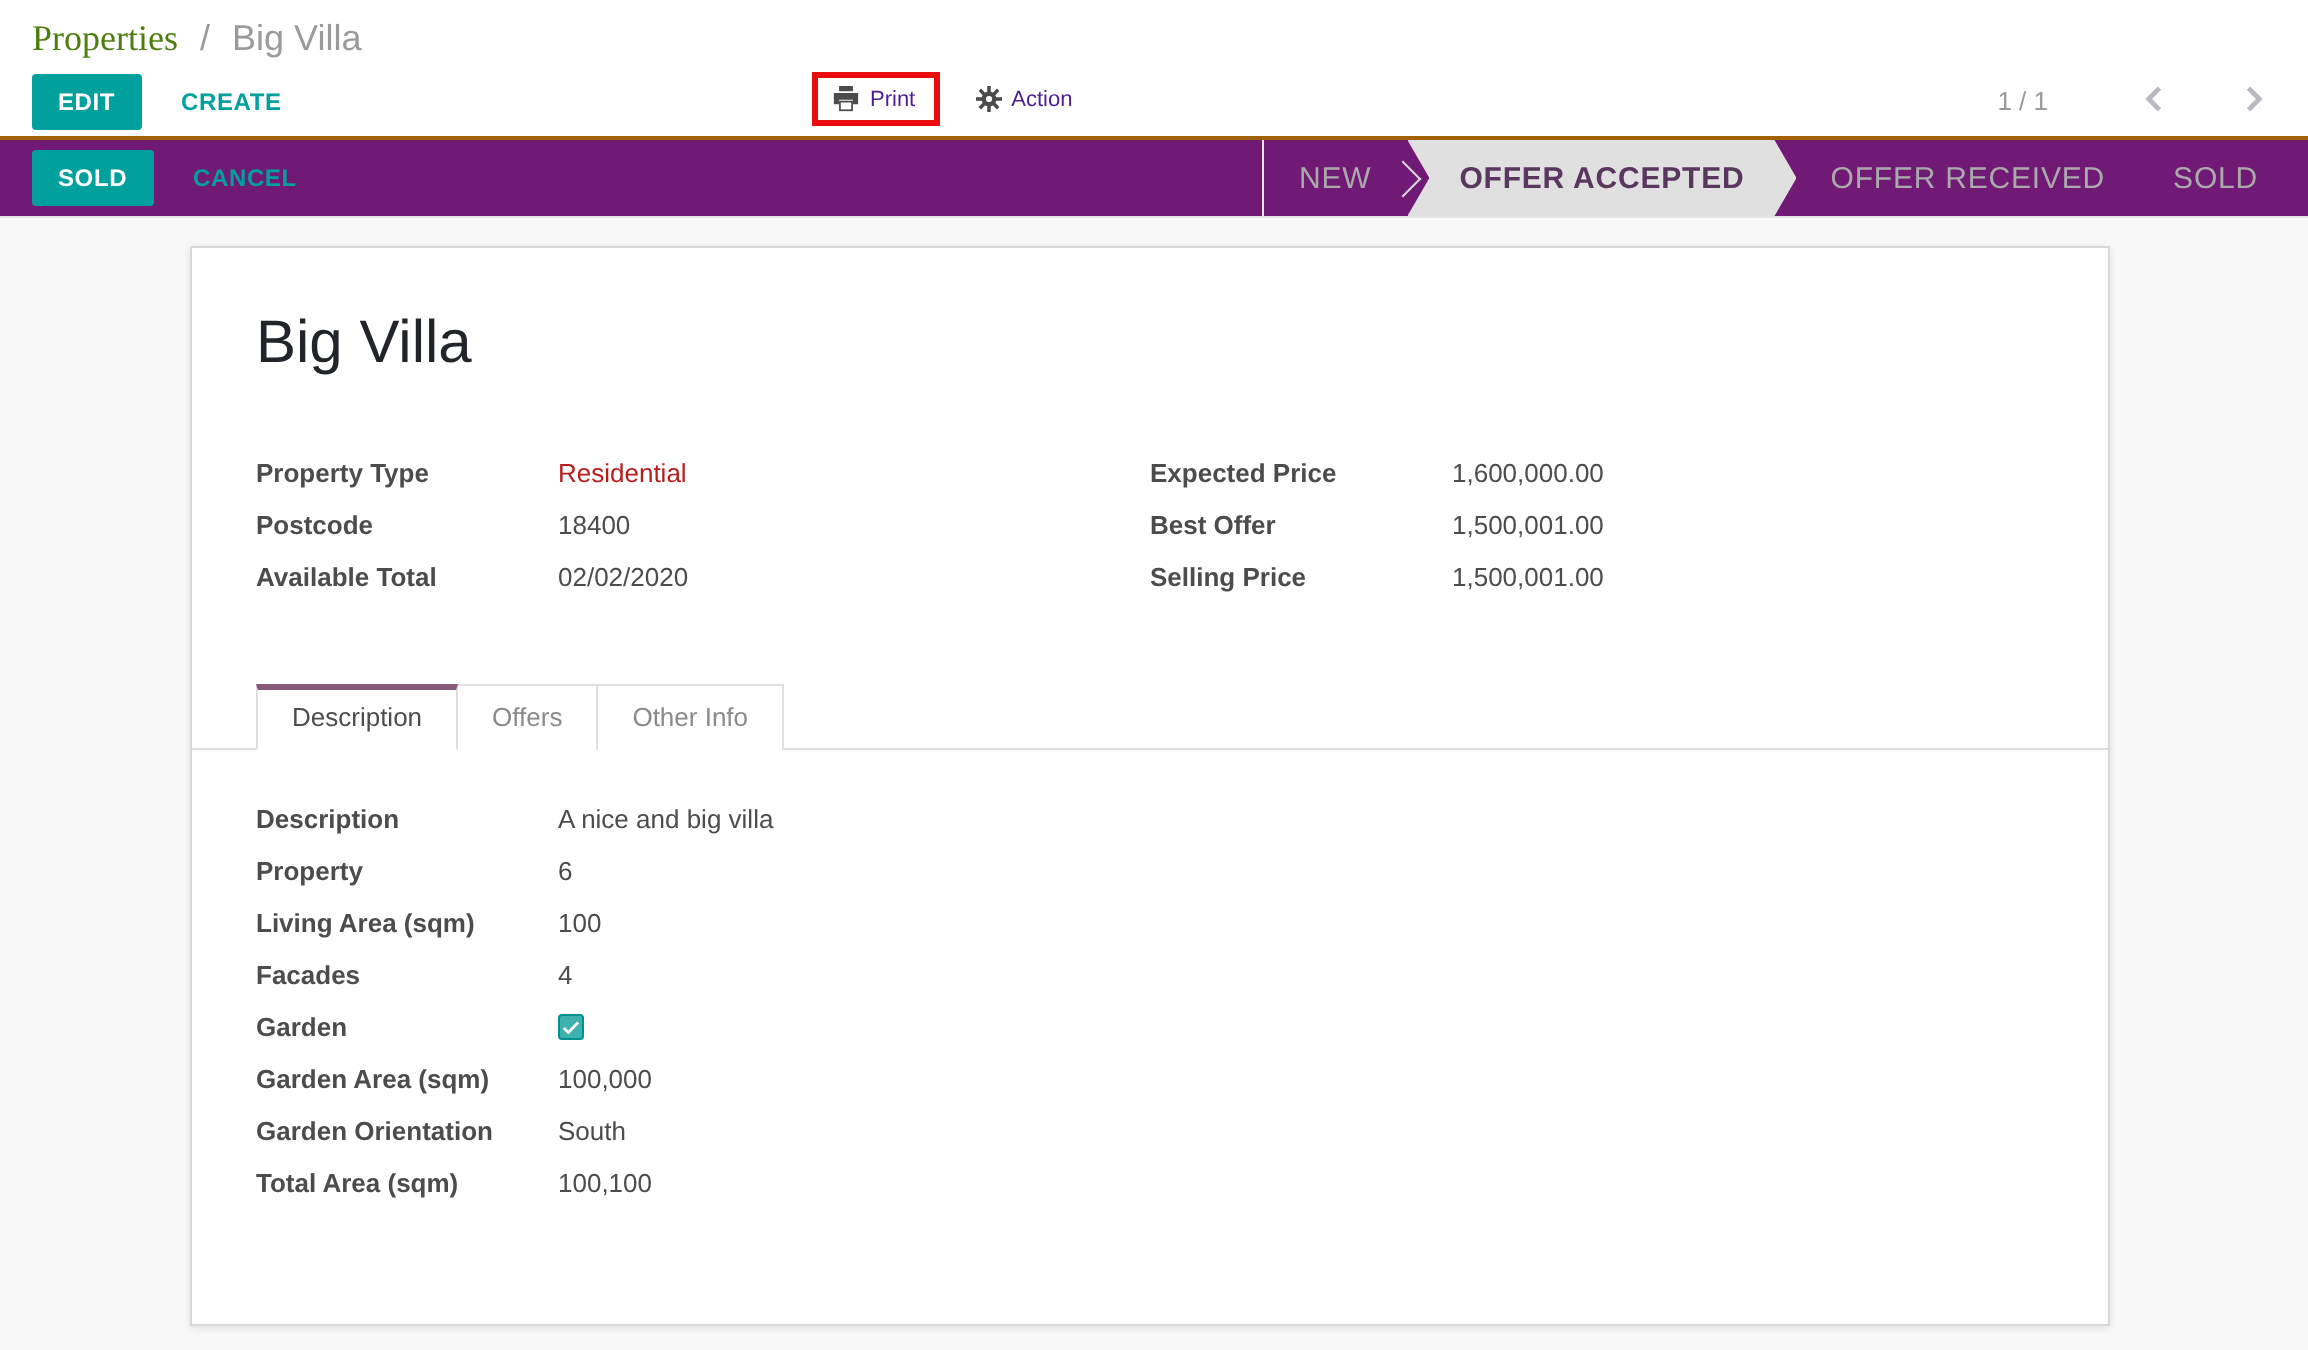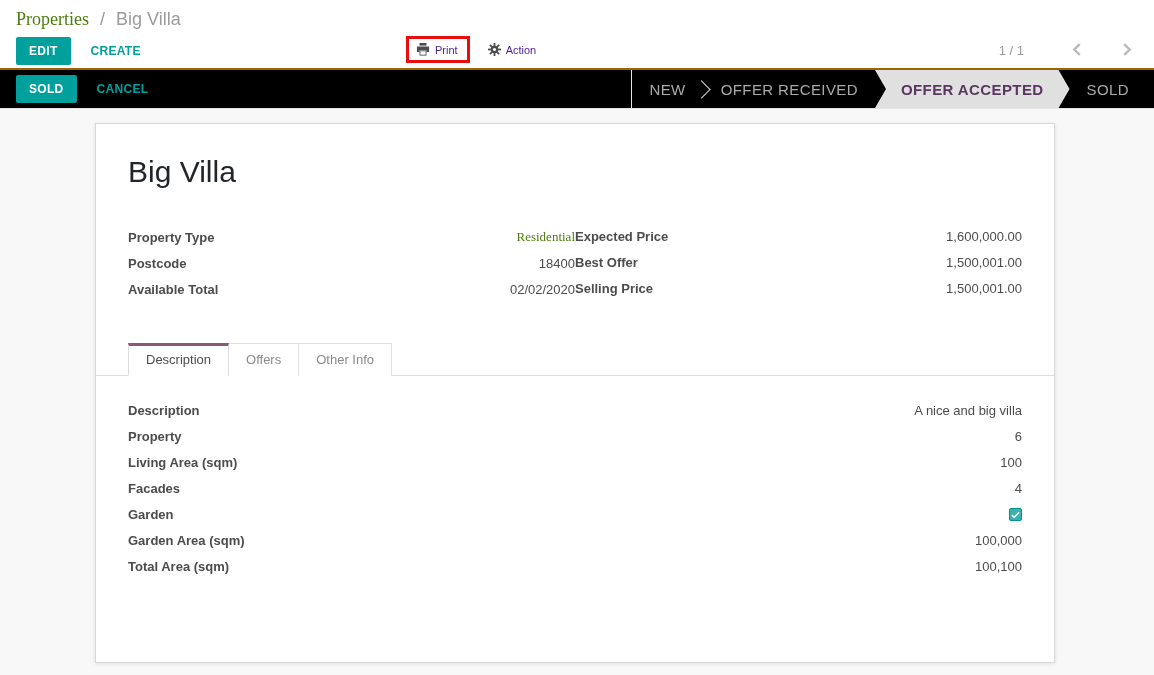--- a/index.html
+++ b/index.html
@@ -28,43 +28,43 @@
   .cp-tool { background:none; border:none; font-size:11px; font-weight:400; color:#4c1d95;
              display:flex; align-items:center; gap:5px; cursor:pointer; }
   .cp-action { margin-left:18px; }
   .pager { margin-left:auto; display:flex; align-items:center;gap:16px; }
   .pager-value { color:#9a9a9a; font-size:13px; margin-right:26px; }
   .pager-btn { background:none; border:none; cursor:pointer; padding:2px 6px; }
   .pager-btn + .pager-btn { margin-left:14px; }
 
   
   .status-row { height:39px; display:flex; align-items:center; padding-left:16px;
-                border-bottom:1px solid #e5e5e5; box-shadow:0 1px 2px rgba(0,0,0,.04); background:#000000; }
+                border-bottom:1px solid #e5e5e5; box-shadow:0 1px 2px rgba(0,0,0,.04); background:#701a75; }
   .statusbar { margin-left:auto; height:100%; display:flex; align-items:stretch;
                border-left:1px solid #e5e5e5; padding-right:8px; }
   .stage { display:flex; align-items:center; padding:0 17px; font-size:15px; color:#aaa;
            letter-spacing:.4px; cursor:pointer; white-space:nowrap; }
   .stage-sep { width:13px; height:13px; border-top:1px solid #d9d9d9; border-right:1px solid #d9d9d9;
                transform:rotate(45deg); align-self:center; margin:0 -4px 0 -8px; }
   .stage.active { background:#e0e0e0; color:#5a375f; font-weight:bold; padding:0 26px;
                   clip-path:polygon(0 0, calc(100% - 11px) 0, 100% 50%, calc(100% - 11px) 100%, 0 100%, 11px 50%); }
 
   
   .content { background:#f8f8f8; height:566px; padding-top:14px; }
   .card { width:960px; margin-left:95px; height:540px; background:#fff;
           border:1px solid #d8d8d8; box-shadow:0 1px 4px rgba(0,0,0,.1); }
   .sheet-pad { padding:31px 32px 0 32px; }
   .sheet-title { font-size:30px; font-weight:400; color:#212529; margin-bottom:40px; }
 
   .field-grid { display:flex; }
   .field-col { width:50%; }
-  .field-row { display:flex; align-items:center; margin-bottom:11px; min-height:14px;justify-content:space-between; }
+  .field-row { display:flex; align-items:center; margin-bottom:11px; min-height:14px; }
   .field-label { width:151px; font-weight:bold; font-size:13px; color:#4c4c4c; flex-shrink:0; }
   .field-value { font-size:13px; color:#4c4c4c; }
-  .field-value.link { color:#4d7c0f; cursor:pointer;font-family:Liberation Serif, serif; }
+  .field-value.link { color:#b91c1c; cursor:pointer; }
 
   
   .tab-bar { margin-top:34px; padding-left:32px; border-bottom:1px solid #ddd; display:flex; }
   .tab { padding:8px 17px; font-size:13px; color:#8a8a8a; background:#fff; cursor:pointer;
          border:1px solid #e0e0e0; border-bottom:none; position:relative; top:1px; }
   .tab.active { color:#4c4c4c; border:1px solid #ddd; border-top:3px solid #875A7B;
                 border-bottom:1px solid #fff; padding-top:6px; }
   .tab + .tab { margin-left:0; border-left:none; }
 
   .tab-content { padding:27px 32px 0 32px; }
@@ -144,22 +144,22 @@
   </div>
 </div>
 
 <div class="status-row">
   <button class="btn-primary">SOLD</button>
   <button class="btn-link">CANCEL</button>
 
   <div class="statusbar">
     <span class="stage">NEW</span>
     <span class="stage-sep"></span>
+    <span class="stage active">OFFER ACCEPTED</span>
     <span class="stage">OFFER RECEIVED</span>
-    <span class="stage active">OFFER ACCEPTED</span>
     <span class="stage">SOLD</span>
   </div>
 </div>
 
 <div class="content">
   <div class="card">
     <div class="sheet-pad">
       <div class="sheet-title">Big Villa</div>
 
       <div class="field-grid">
@@ -223,18 +223,22 @@
           <svg width="9" height="8" viewBox="0 0 10 8">
               <path d="M1 4l2.5 2.5L9 1" stroke="#fff" stroke-width="1.6" fill="none"></path>
             </svg>
         </span>
       </div>
       <div class="field-row">
         <span class="field-label">Garden Area (sqm)</span>
         <span class="field-value">100,000</span>
       </div>
       <div class="field-row">
+        <span class="field-label">Garden Orientation</span>
+        <span class="field-value">South</span>
+      </div>
+      <div class="field-row">
         <span class="field-label">Total Area (sqm)</span>
         <span class="field-value">100,100</span>
       </div>
     </div>
   </div>
 </div>
 
 </body></html>

